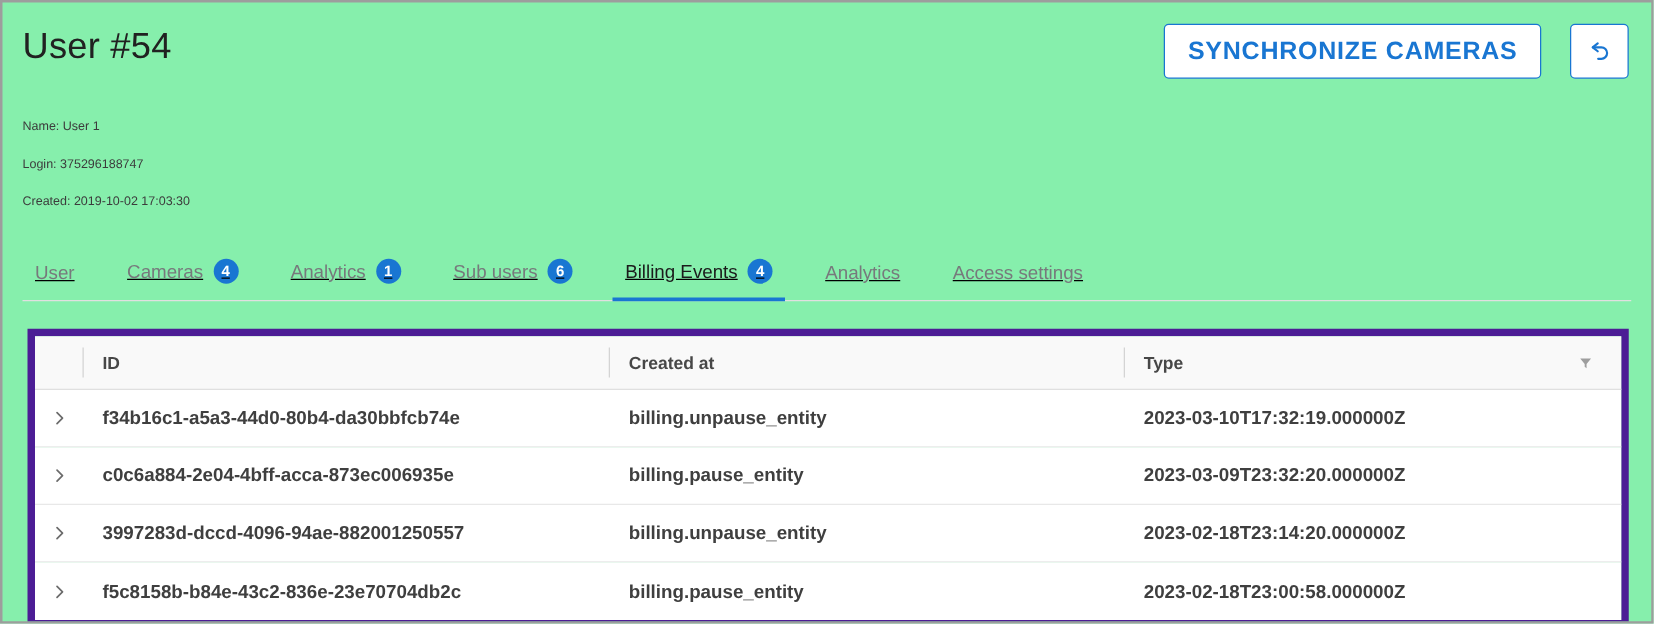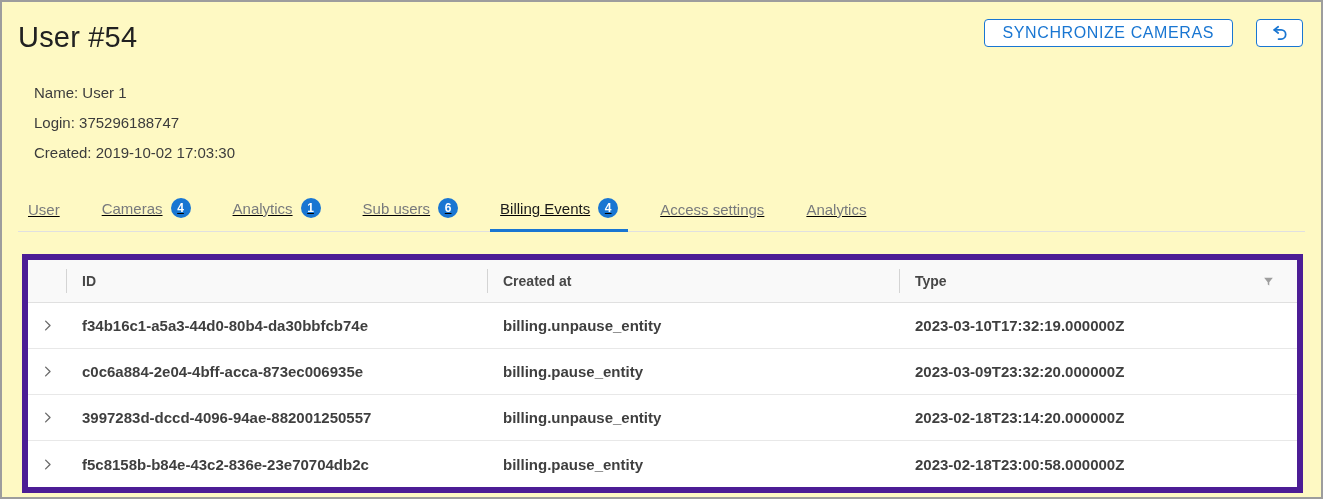--- a/index.html
+++ b/index.html
@@ -4,52 +4,52 @@
 <style>
   * { margin: 0; padding: 0; box-sizing: border-box; }
   html, body { background: #ffffff; }
   body {
     font-family: "Liberation Sans", sans-serif;
     width: 1323px; height: 499px; overflow: hidden;
   }
   .page {
     width: 1323px; height: 499px;
     border: 2px solid #9d9d9d;
-    background: #fef9c3;
+    background: #86efac;
     overflow: hidden;
   }
 
   
   .header {
     display: flex; justify-content: space-between; align-items: flex-start;
     padding: 17px 18px 0 16px;
   }
   .page-title {
     font-size: 29px; color: #212121; font-weight: 400; letter-spacing: 0.2px;
     padding-top: 2px;
   }
   .header-actions { display: flex; gap: 23px; }
   .btn {
     background: #ffffff;
     border: 1px solid #1976d2;
     color: #1976d2;
     border-radius: 4px;
     font-family: "Liberation Sans", sans-serif;
-    font-size: 16px; font-weight: 400; letter-spacing: 0.6px;
-    height: 28px; padding: 0 18px;
+    font-size: 20px; font-weight: 700; letter-spacing: 0.6px;
+    height: 44px; padding: 0 18px;
     display: inline-flex; align-items: center; justify-content: center;
     cursor: pointer;
   }
   .btn-icon { width: 47px; padding: 0; }
   .btn-icon svg { display: block; }
 
   
   .info { padding: 24px 16px 0 16px; }
   .info-line {
-    font-size: 15px; color: #3c3c3c; line-height: 30px; margin-left: 16px;
+    font-size: 10px; color: #3c3c3c; line-height: 30px;
   }
 
   
   .tabs {
     margin: 22px 16px 0 16px;
     display: flex; align-items: flex-end; gap: 22px;
     border-bottom: 1px solid #e0e0e0;
     text-decoration: underline;
   }
   .tab {
@@ -147,24 +147,24 @@
     </div>
     <div class="tab">
       <span>Sub users</span>
       <span class="badge">6</span>
     </div>
     <div class="tab active">
       <span>Billing Events</span>
       <span class="badge">4</span>
     </div>
     <div class="tab">
+      <span>Analytics</span>
+    </div>
+    <div class="tab">
       <span>Access settings</span>
-    </div>
-    <div class="tab">
-      <span>Analytics</span>
     </div>
   </div>
 
   <div class="table">
     <div class="trow thead">
       <div class="th"></div>
       <div class="th with-sep">
         <span>ID</span>
       </div>
       <div class="th with-sep">

